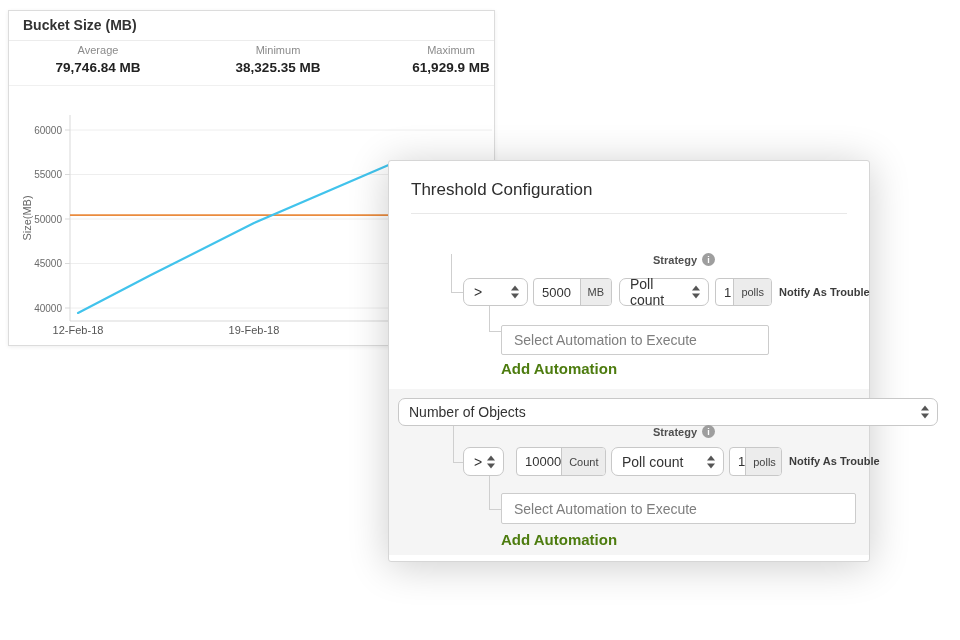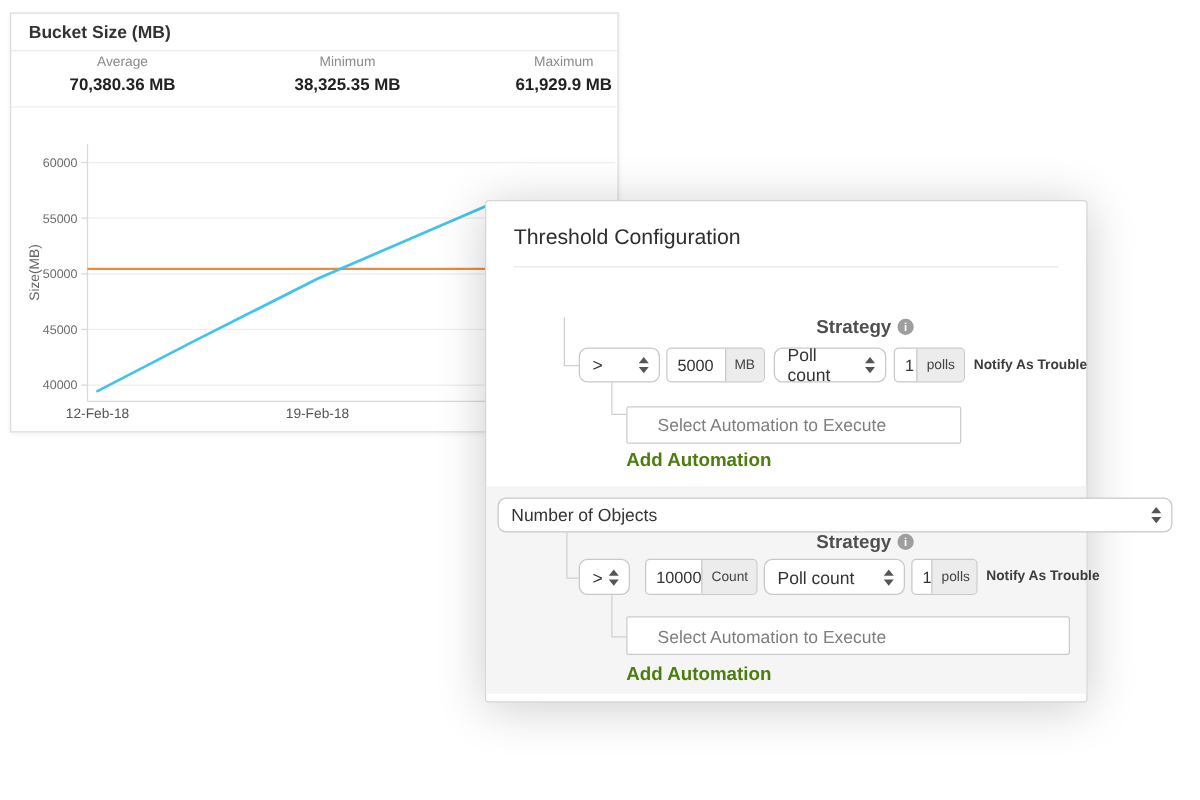--- a/index.html
+++ b/index.html
@@ -30,36 +30,36 @@
 
   .sel { position:absolute; display:flex; align-items:center; padding:0 24px 0 10px;
     background:#fff; border:1px solid #c8c8c8; border-radius:7px; font-size:14px; color:#333; cursor:pointer; }
   .spin { position:absolute; right:8px; top:50%; transform:translateY(-50%); width:9px; height:13px; }
   .spin::before { content:""; position:absolute; left:50%; top:0; transform:translateX(-50%);
     border-left:4px solid transparent; border-right:4px solid transparent; border-bottom:5px solid #555; }
   .spin::after { content:""; position:absolute; left:50%; bottom:0; transform:translateX(-50%);
     border-left:4px solid transparent; border-right:4px solid transparent; border-top:5px solid #555; }
 
   .strategy { position:absolute; display:flex; align-items:center; gap:5px;
-    font-size:15px; font-weight:600; color:#4f4f4f; }
+    font-size:11px; font-weight:600; color:#4f4f4f; }
   .info { width:13px; height:13px; border-radius:50%; background:#9e9e9e; color:#fff;
     display:inline-flex; align-items:center; justify-content:center; font-size:9px; font-weight:700; cursor:pointer; }
   .info::after { content:"i"; }
 
   .valbox { position:absolute; display:flex; border:1px solid #c8c8c8; border-radius:4px;
     background:#fff; overflow:hidden; }
   .valbox .num { flex:1; display:flex; align-items:center; padding-left:8px; font-size:13px; color:#333; }
   .valbox .suffix { display:flex; align-items:center; justify-content:center; padding:0 7px;
     background:#ececec; border-left:1px solid #c8c8c8; font-size:11px; color:#444; }
 
   .notify { position:absolute; font-size:11px; font-weight:600; color:#3c3c3c; white-space:nowrap; }
   .vline { position:absolute; width:1px; background:#cfcfcf; }
   .hline { position:absolute; height:1px; background:#cfcfcf; }
 
-  .autobox { position:absolute; display:flex; align-items:center; padding-left:24px;
+  .autobox { position:absolute; display:flex; align-items:center; padding-left:12px;
     background:#fff; border:1px solid #ccc; border-radius:2px; font-size:14px; color:#7e7e7e; cursor:pointer; }
   .addlink { position:absolute; font-size:15px; font-weight:600; color:#4d7c0f; cursor:pointer; }
 
   
   .g0-metric { left:10px; top:65px; width:339px; height:28px; }
   .g0-strategy { left:264px; top:92px; }
   .g0-cv1 { left:62px; top:93px; height:38px; }
   .g0-ch1 { left:62px; top:131px; width:12px; }
   .g0-op { left:74px; top:117px; width:65px; height:28px; }
   .g0-val { left:144px; top:117px; width:79px; height:28px; }
@@ -113,21 +113,21 @@
         <text x="69" y="323" text-anchor="middle" font-size="11" fill="#555">12-Feb-18</text>
         <text x="244.98000000000002" y="323" text-anchor="middle" font-size="11" fill="#555">19-Feb-18</text>
         <line x1="61" y1="204.074032" x2="483" y2="204.074032" stroke="#ea8b3e" stroke-width="1.7"></line>
         <polyline points="69.0,301.9 141.9,264.1 245.0,212.0 388.3,150.2" fill="none" stroke="#41c3ec" stroke-width="2.2" stroke-linejoin="round" stroke-linecap="round"></polyline>
         <text x="22" y="207" text-anchor="middle" font-size="11" fill="#666" transform="rotate(-90 22 207)">Size(MB)</text>
       </svg>
     <div class="cp-title">Bucket Size (MB)</div>
     <div class="cp-sep1"></div>
     <div class="stat stat-avg">
       <div class="stat-label">Average</div>
-      <div class="stat-value">70,380.36 MB</div>
+      <div class="stat-value">79,746.84 MB</div>
     </div>
     <div class="stat stat-min">
       <div class="stat-label">Minimum</div>
       <div class="stat-value">38,325.35 MB</div>
     </div>
     <div class="stat stat-max">
       <div class="stat-label">Maximum</div>
       <div class="stat-value">61,929.9 MB</div>
     </div>
     <div class="cp-sep2"></div>

